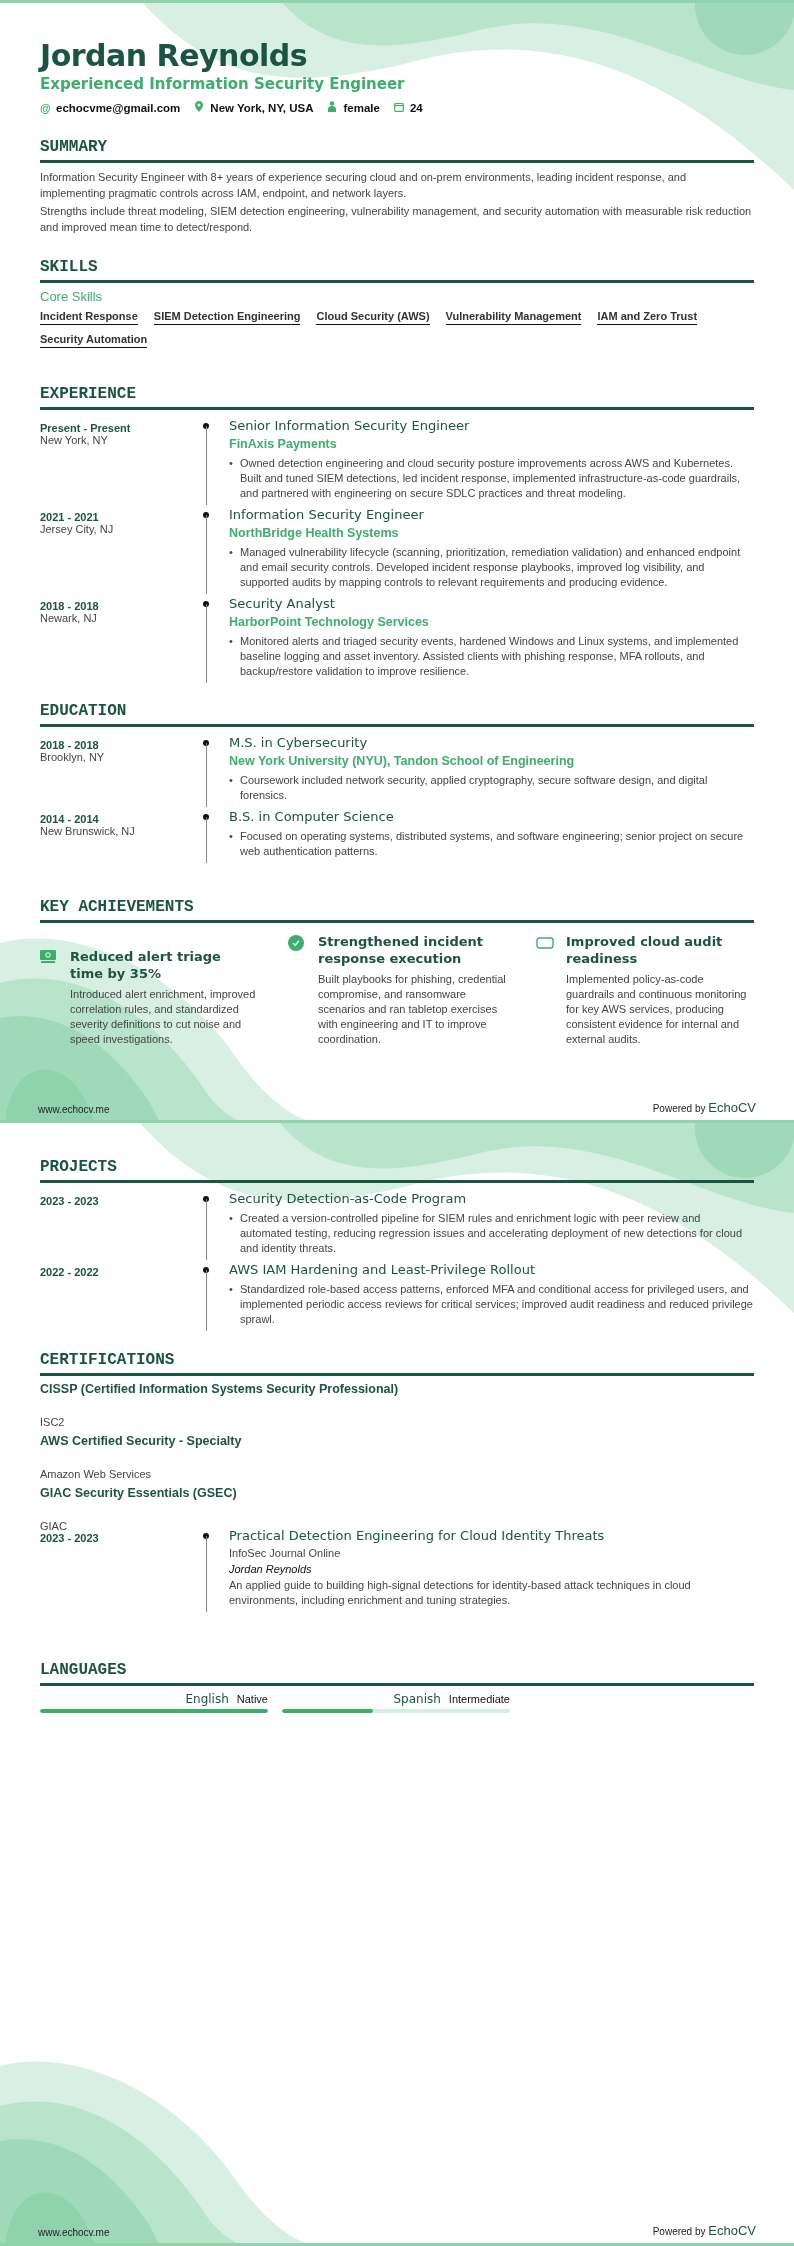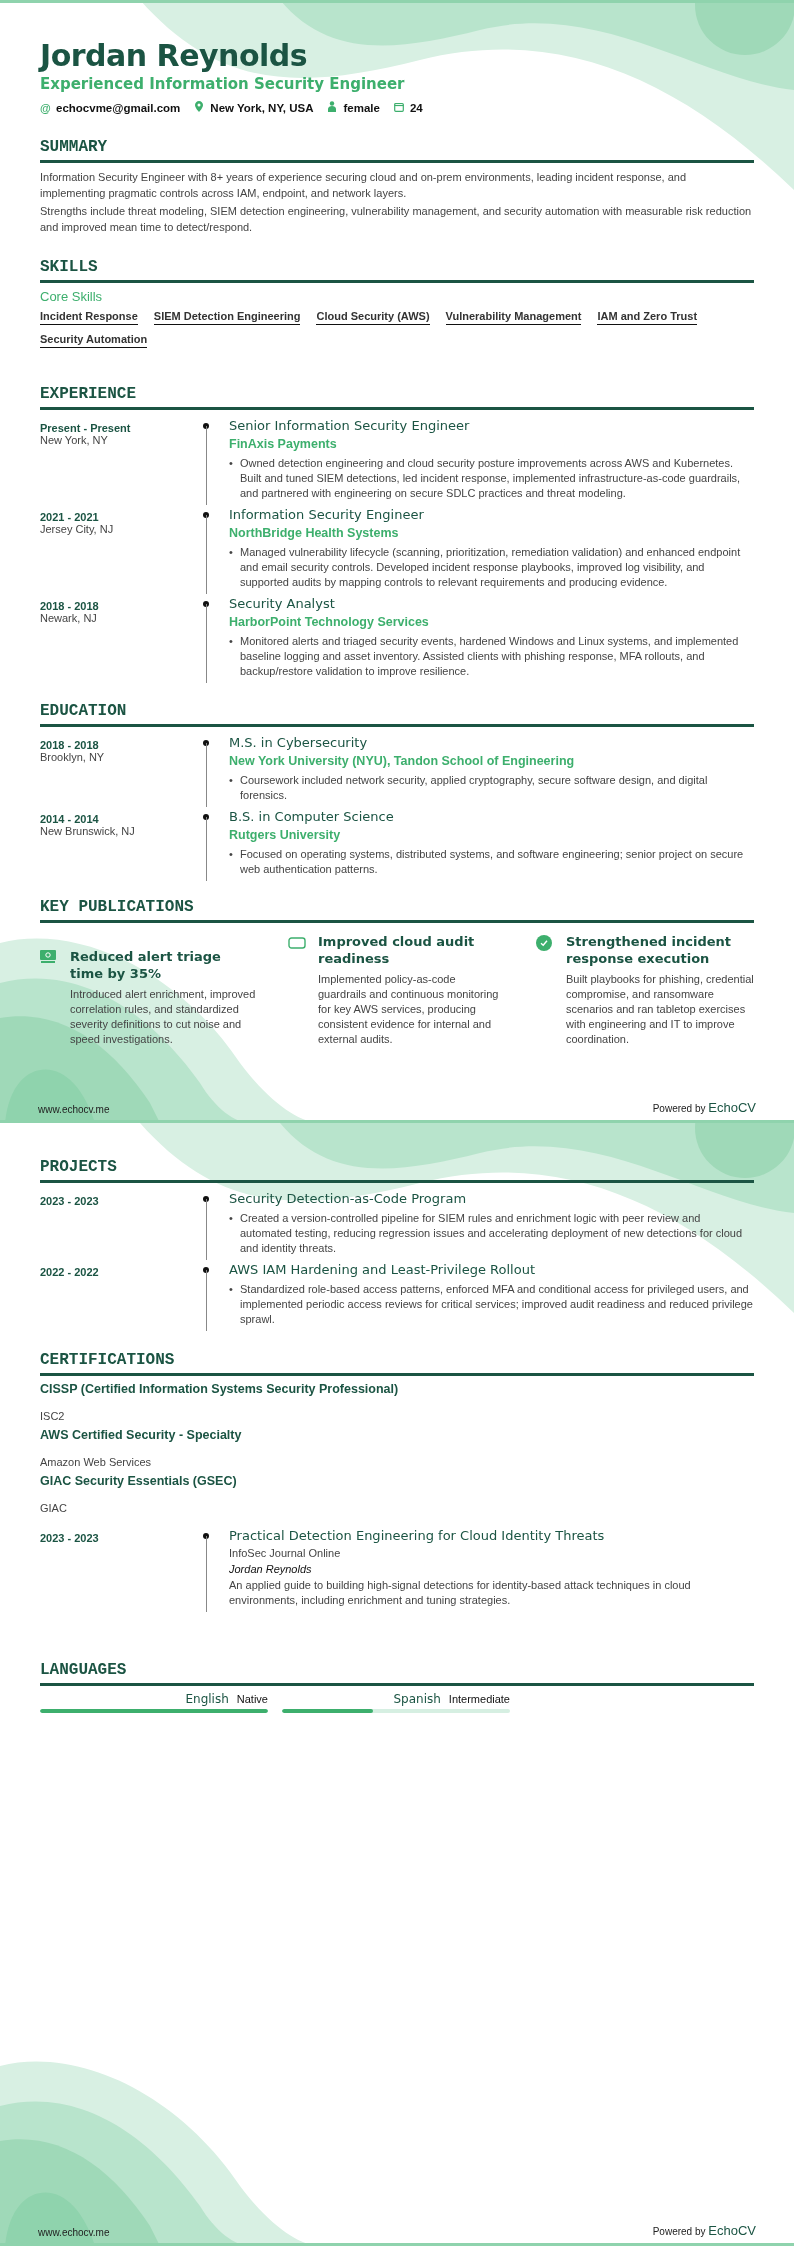--- a/index.html
+++ b/index.html
@@ -39,21 +39,21 @@
   .tl-bullet { font-size: 11px; line-height: 15px; color: #444; margin-top: 5px; padding-left: 11px; position: relative; }
   .tl-bullet::before { content: "•"; position: absolute; left: 0; top: 0; }
 
   .ach-wrap { display: flex; gap: 30px; margin-top: 10px; align-items: flex-end; }
   .ach { flex: 1; display: flex; gap: 12px; }
   .ach-ico { width: 18px; flex: 0 0 18px; margin-top: 2px; }
   .ach-title { font-family: "DejaVu Sans", sans-serif; font-weight: bold; font-size: 13px; line-height: 17px; color: #1b5443; }
   .ach-desc { font-size: 11px; line-height: 15px; color: #444; margin-top: 5px; }
 
   .cert-name { font-size: 12.5px; font-weight: bold; color: #1b5443; margin-top: 6px; }
-  .cert-issuer { font-size: 11px; color: #444; margin-top: 14px; }
+  .cert-issuer { font-size: 11px; color: #444; margin-top: 20px; }
 
   .pub-venue { font-size: 11px; color: #444; margin-top: 4px; }
   .pub-author { font-size: 11px; color: #111; font-style: italic; margin-top: 4px; }
   .pub-desc { font-size: 11px; line-height: 15px; color: #444; margin-top: 3px; }
 
   .langs { display: flex; gap: 14px; margin-top: 6px; }
   .lang { width: 228px; }
   .lang-head { display: flex; align-items: baseline; gap: 8px; justify-content: flex-end; }
   .lang-name { font-family: "DejaVu Sans", sans-serif; font-size: 12px; color: #1b5443; }
   .lang-level { font-size: 11px; color: #111; }
@@ -214,64 +214,63 @@
         <div class="tl-left">
           <div class="tl-date">2014 - 2014</div>
           <div class="tl-loc">New Brunswick, NJ</div>
         </div>
         <div class="tl-line">
             <div class="dot"></div>
             <div class="vline"></div>
           </div>
         <div class="tl-right">
           <div class="tl-title">B.S. in Computer Science</div>
-          <div class="tl-org">Rutgers University</div>
           <div class="tl-bullet">Focused on operating systems, distributed systems, and software engineering; senior project on secure web authentication patterns.</div>
         </div>
       </div>
     </div>
   </div>
 
   <div class="content" style="top:898px">
-    <div class="section-title">KEY PUBLICATIONS</div>
+    <div class="section-title">KEY ACHIEVEMENTS</div>
     <div class="ach-wrap">
       <div class="ach">
         <div class="ach-ico">
           <svg width="16" height="14" viewBox="0 0 16 14">
               <rect x="0" y="0" width="16" height="10" rx="1" fill="#3daf6d"></rect>
               <circle cx="8" cy="5" r="2.2" fill="none" stroke="#fff" stroke-width="1"></circle>
               <rect x="1" y="11" width="14" height="2" fill="#3daf6d"></rect>
             </svg>
         </div>
         <div>
           <div class="ach-title">Reduced alert triage time by 35%</div>
           <div class="ach-desc">Introduced alert enrichment, improved correlation rules, and standardized severity definitions to cut noise and speed investigations.</div>
         </div>
       </div>
       <div class="ach">
         <div class="ach-ico">
+          <svg width="16" height="16" viewBox="0 0 16 16">
+              <circle cx="8" cy="8" r="8" fill="#3daf6d"></circle>
+              <path d="M5,8.3 L7.2,10.3 L11,5.8" fill="none" stroke="#fff" stroke-width="1.4"></path>
+            </svg>
+        </div>
+        <div>
+          <div class="ach-title">Strengthened incident response execution</div>
+          <div class="ach-desc">Built playbooks for phishing, credential compromise, and ransomware scenarios and ran tabletop exercises with engineering and IT to improve coordination.</div>
+        </div>
+      </div>
+      <div class="ach">
+        <div class="ach-ico">
           <svg width="18" height="12" viewBox="0 0 18 12">
               <rect x="1" y="1" width="16" height="10" rx="2.5" fill="none" stroke="#3daf6d" stroke-width="1.4"></rect>
             </svg>
         </div>
         <div>
           <div class="ach-title">Improved cloud audit readiness</div>
           <div class="ach-desc">Implemented policy-as-code guardrails and continuous monitoring for key AWS services, producing consistent evidence for internal and external audits.</div>
-        </div>
-      </div>
-      <div class="ach">
-        <div class="ach-ico">
-          <svg width="16" height="16" viewBox="0 0 16 16">
-              <circle cx="8" cy="8" r="8" fill="#3daf6d"></circle>
-              <path d="M5,8.3 L7.2,10.3 L11,5.8" fill="none" stroke="#fff" stroke-width="1.4"></path>
-            </svg>
-        </div>
-        <div>
-          <div class="ach-title">Strengthened incident response execution</div>
-          <div class="ach-desc">Built playbooks for phishing, credential compromise, and ransomware scenarios and ran tabletop exercises with engineering and IT to improve coordination.</div>
         </div>
       </div>
     </div>
   </div>
 
   <div class="footer">
     <span class="footer-left">www.echocv.me</span>
     <span class="footer-right">
       <span>Powered by</span>
       <span class="brand">EchoCV</span>

